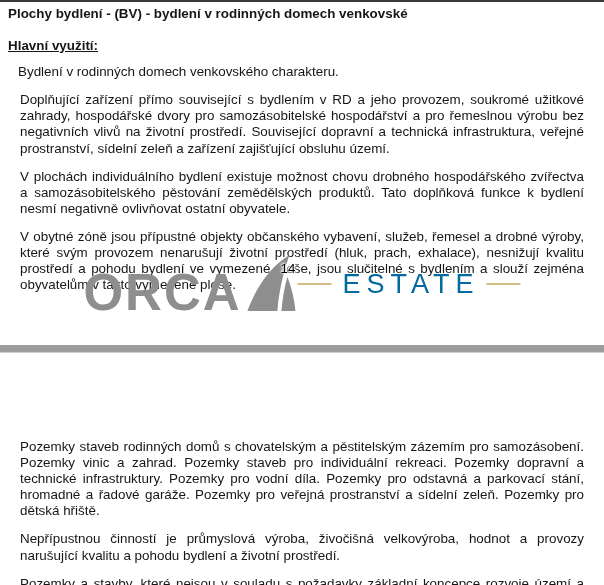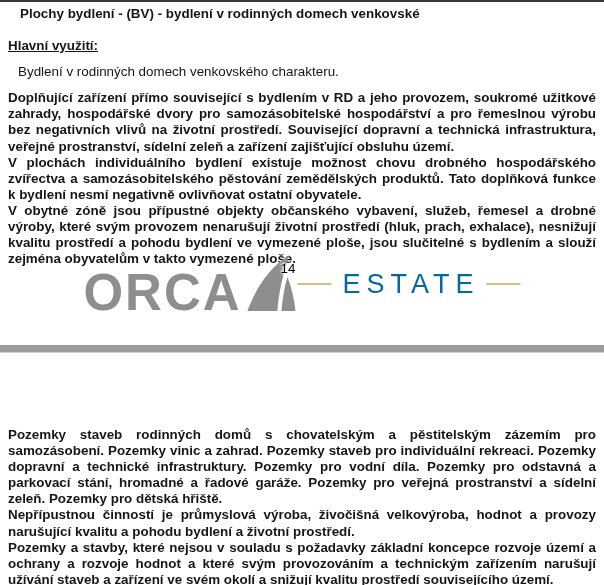--- a/index.html
+++ b/index.html
@@ -12,23 +12,23 @@
     color:#161616;
   }
   .top-border {
     position:absolute; top:0; left:0; width:604px; height:2px;
     background:#3a3a3a;
   }
   .upper-block {
     position:absolute; top:6px; left:8px; width:588px;
     font-size:13.4px; line-height:16.1px;
   }
-  .doc-title { font-weight:bold; margin:0 0 16px 12px; }
+  .doc-title { font-weight:bold; margin:0 0 16px 0; }
   .sec-heading { font-weight:bold; text-decoration:underline; }
-  .para { text-align:justify; margin:0;font-weight:bold; }
+  .para { text-align:justify; margin:12px; }
   .plain-line { margin:10px; }
 
   .page-number {
     position:absolute; top:261px; left:0; width:576px;
     text-align:center; font-size:13.4px; color:#000;
     z-index:3;
     text-shadow:0 0 2px #fff, 0 0 4px #fff, 1px 1px 2px #fff, -1px -1px 2px #fff;
   }
 
   .watermark {

